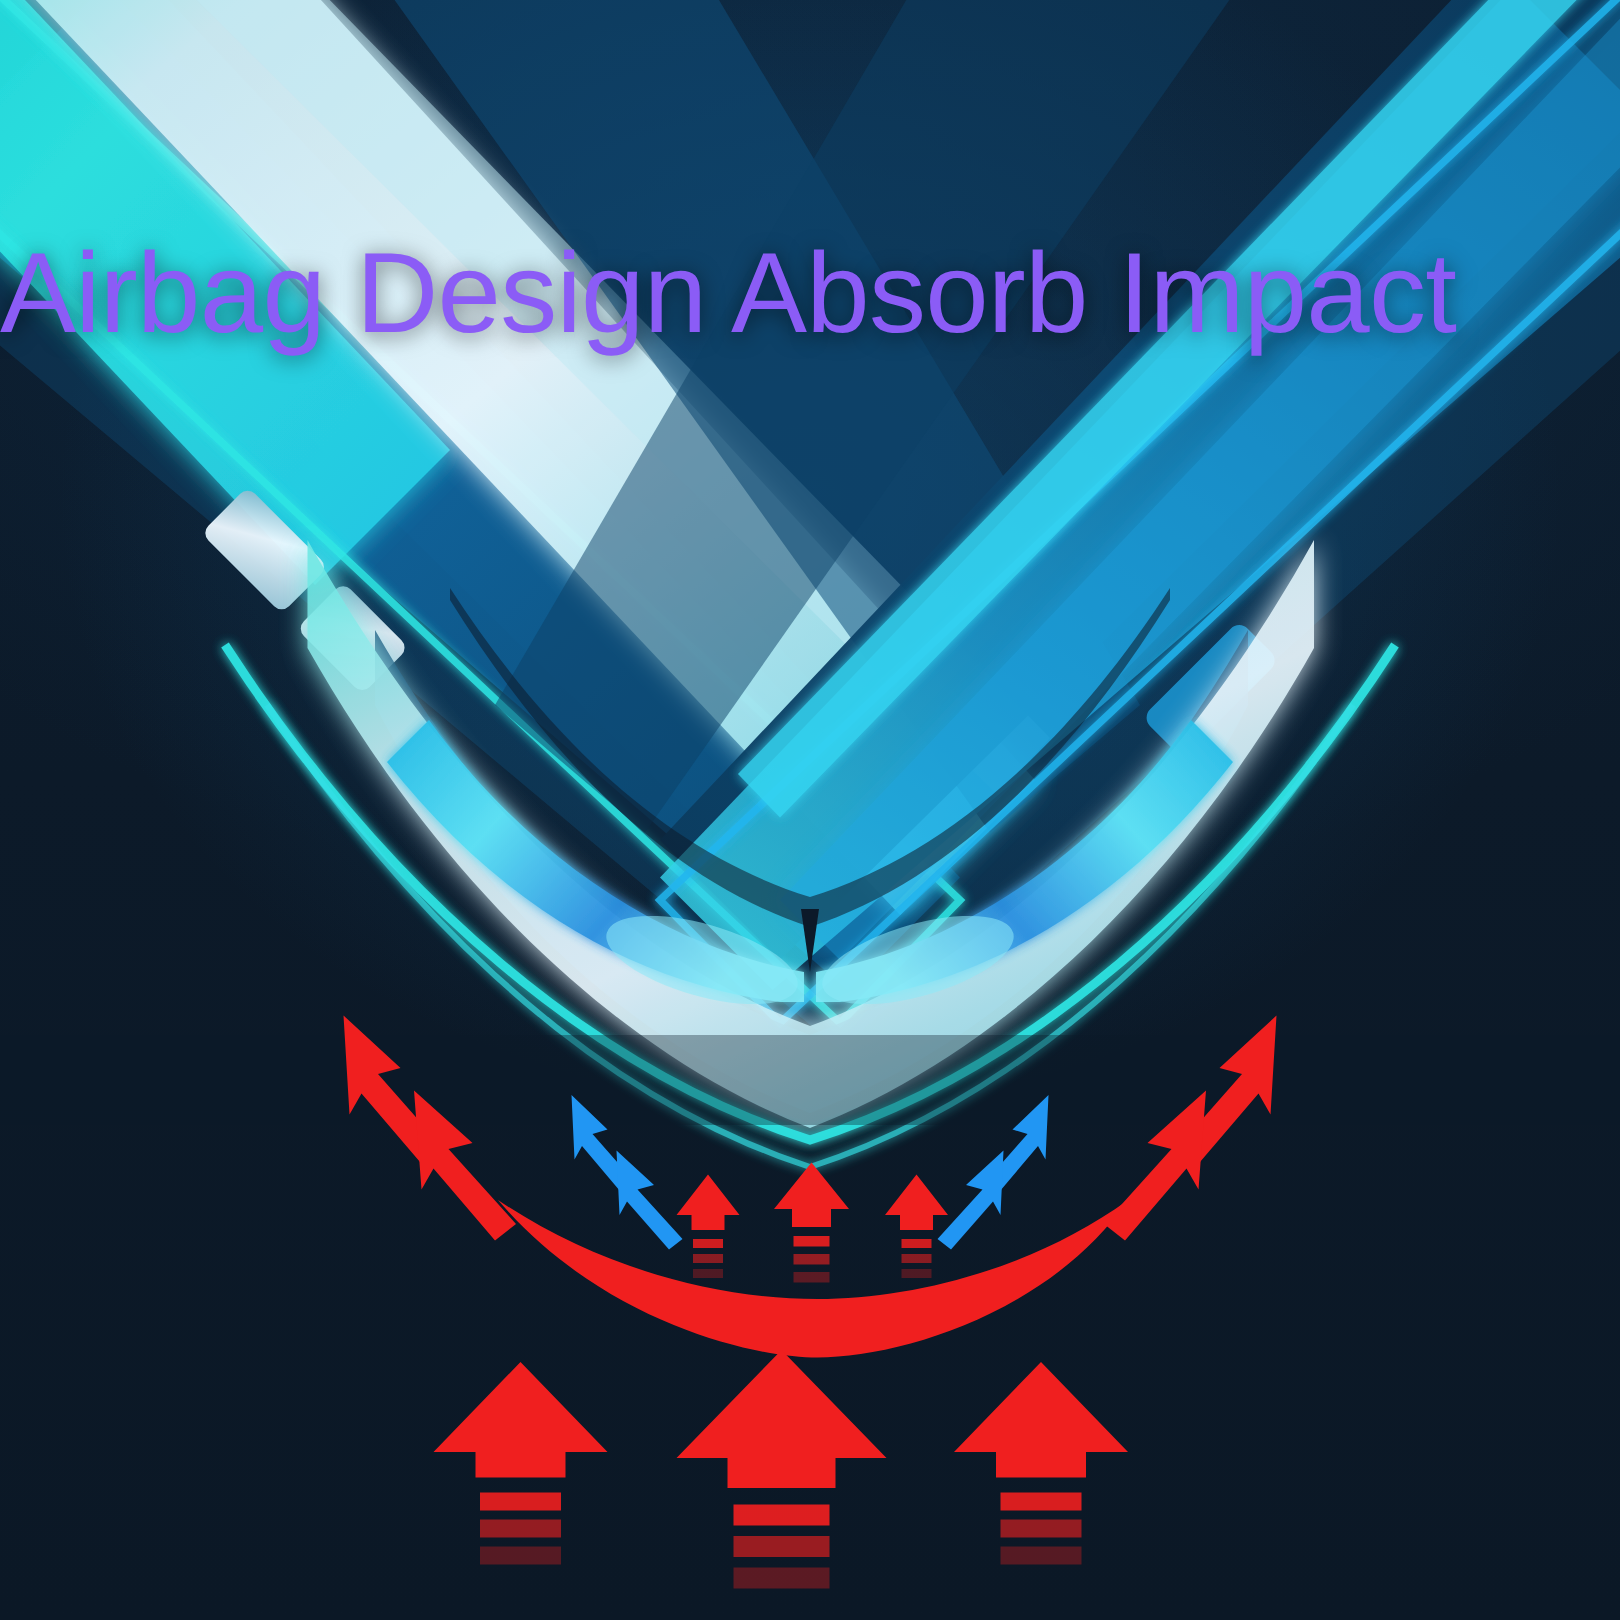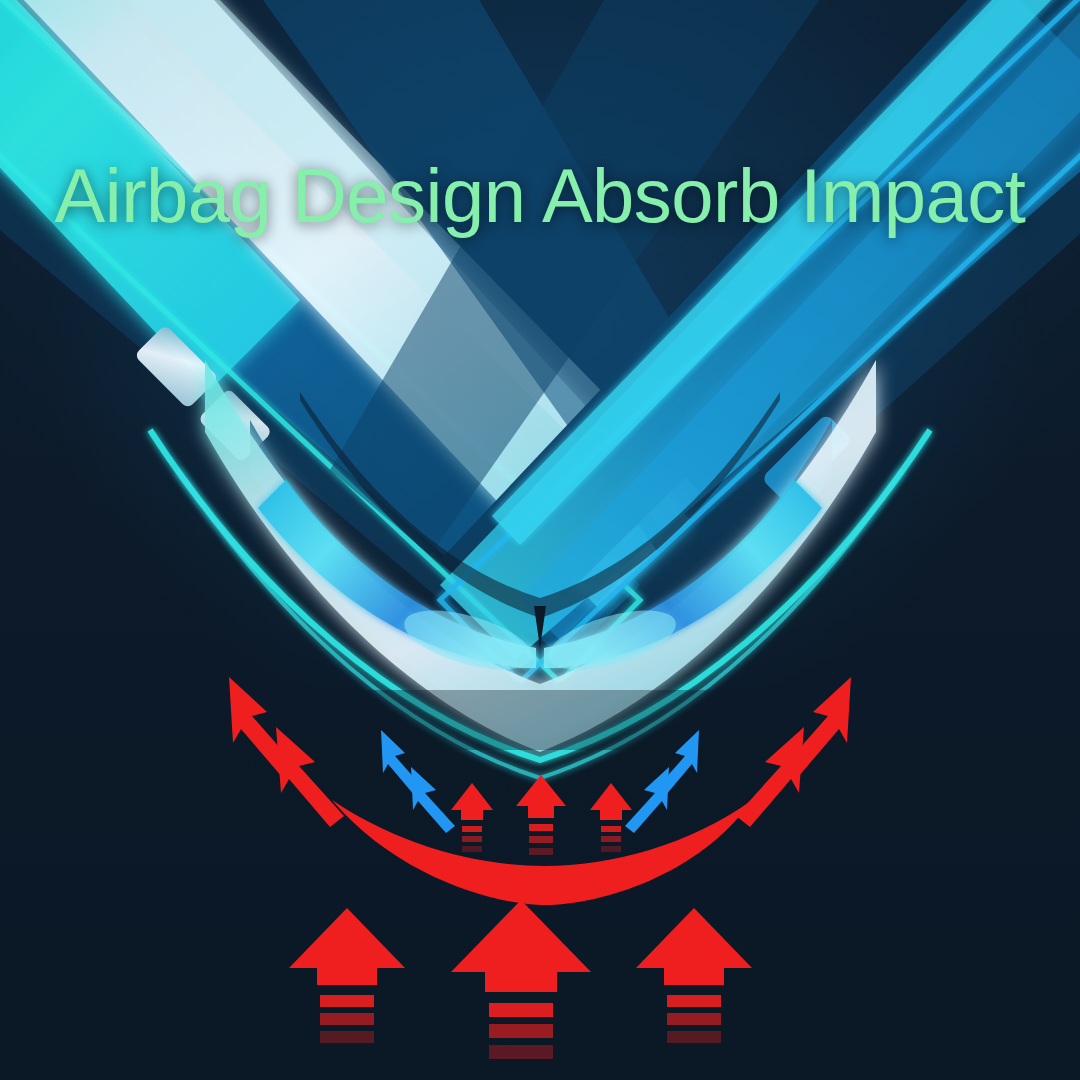--- a/index.html
+++ b/index.html
@@ -21,22 +21,21 @@
       radial-gradient(1100px 700px at 50% 120px, rgba(12,60,100,.35), rgba(12,26,41,0) 70%),
       linear-gradient(180deg,#0d1d2e 0%, #0c1a29 48%, #0b1826 100%);
     pointer-events:none;
   }
   .case-wrap{position:absolute;inset:0;}
   .case-svg{position:absolute;left:0;top:0;width:1080px;height:1080px;}
   .arrows-svg{position:absolute;left:0;top:0;width:1080px;height:1080px;}
 
   .headline{
     position:absolute;left:0;top:158px;width:1080px;
-    text-align:center;
-    color:#86efac;
+    color:#8b5cf6;
     font-size:76px;
     font-weight:400;
     letter-spacing:-0.5px;
     line-height:1;
     white-space:nowrap;
     text-shadow:0 2px 14px rgba(0,0,0,.55);
     -webkit-font-smoothing:antialiased;
   }
 </style>
 </head>

